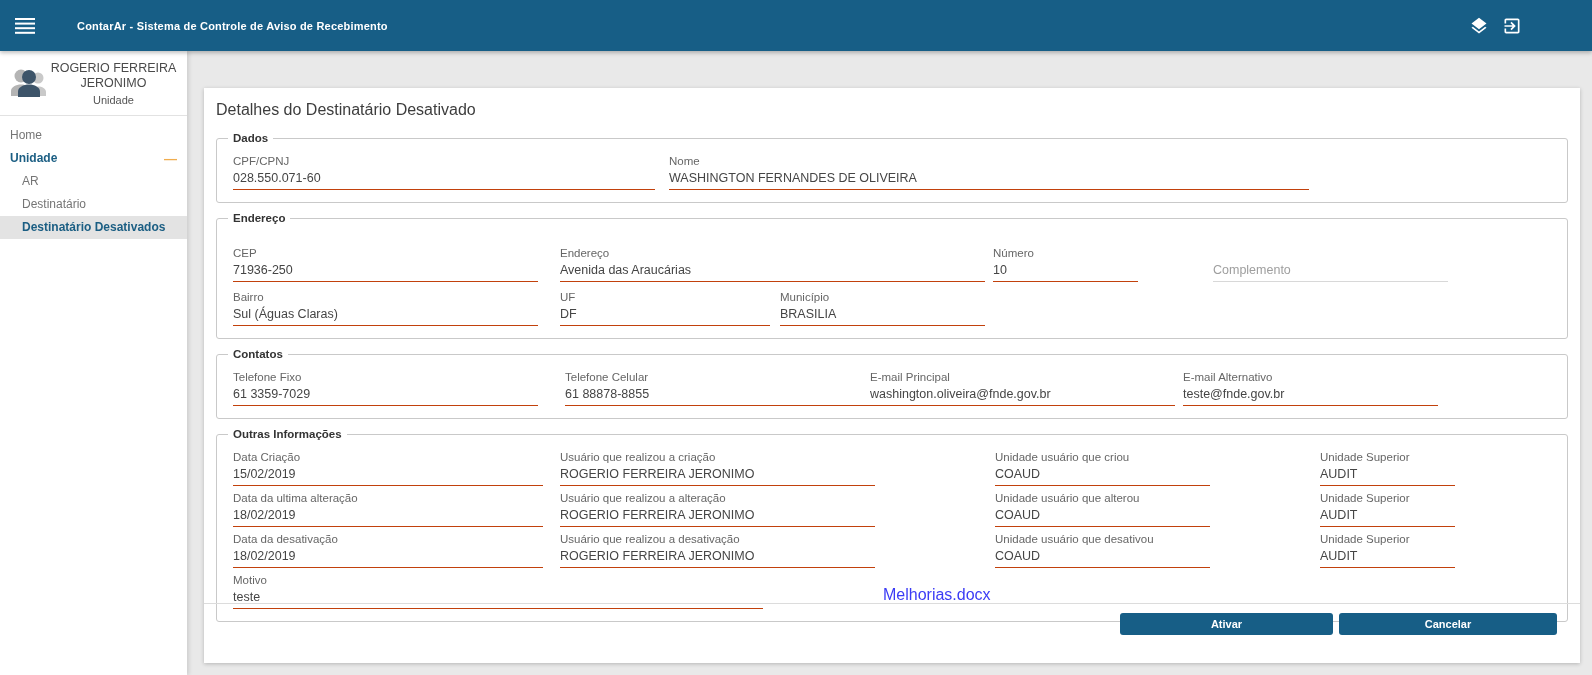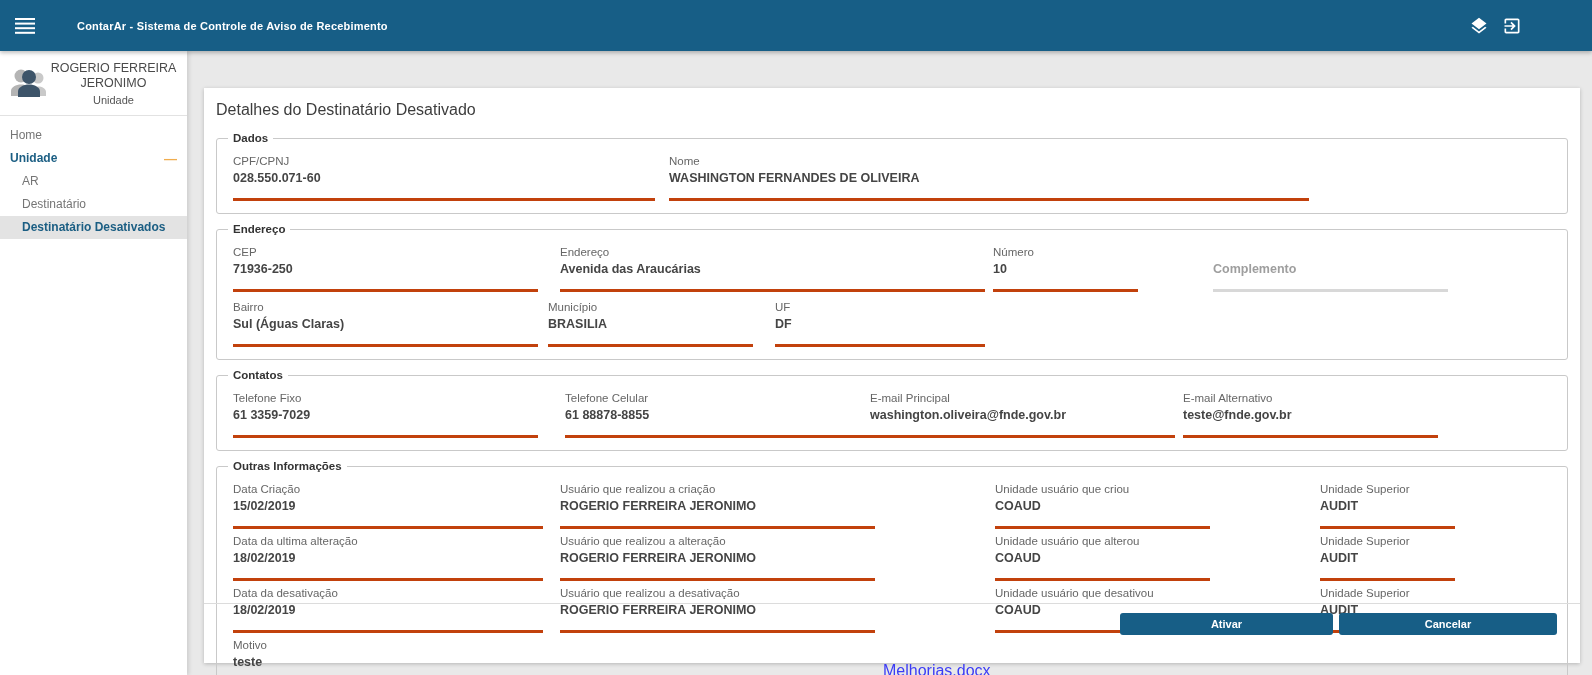--- a/index.html
+++ b/index.html
@@ -57,24 +57,24 @@
     border:1px solid #c9c9c9; border-radius:3px;
     margin:0 0 9px 0; padding:2px 16px 12px 16px;
   }
   legend { font-size:11.5px; font-weight:bold; color:#333; padding:0 5px; margin-left:-5px; }
   .frow { display:flex; margin-top:8px; align-items:flex-end; }
   .frow.tight { margin-top:5px; }
   .fld { display:flex; flex-direction:column; }
   .lbl { font-size:11.5px; color:#666; height:14px; line-height:14px; white-space:nowrap; }
   .val {
     font-size:12.5px; color:#454545; min-height:16px; line-height:16px;
-    padding:2px 0 12px 0; border-bottom:3px solid #c2410c;
-    white-space:nowrap; overflow:hidden;font-weight:bold;
-  }
-  .fld.ph .val { color:#9e9e9e; border-bottom-color:#d8d8d8; }
+    padding:2px 0 3px 0; border-bottom:1px solid #c2410c;
+    white-space:nowrap; overflow:hidden;
+  }
+  .fld.ph .val { color:#9e9e9e; border-bottom-color:#d8d8d8;margin-top:12px; }
   .attach-link { font-size:16px; color:#3b3bf5; margin-left:120px; padding-bottom:5px; cursor:pointer; }
   
   .card-footer {
     position:absolute; left:0; top:515px; width:100%;
     border-top:1px solid #dcdcdc;
     padding:9px 23px 0 0; display:flex; justify-content:flex-end; gap:6px;
   }
   .btn {
     height:22px; border:none; border-radius:3px; background:#175e86;
     color:#fff; font-size:11px; font-weight:bold; font-family:inherit; cursor:pointer;
@@ -174,27 +174,27 @@
         <div class="fld ph" style="width:235px;margin-left:75px">
           <div class="lbl"></div>
           <div class="val">Complemento</div>
         </div>
       </div>
       <div class="frow">
         <div class="fld" style="width:305px">
           <div class="lbl">Bairro</div>
           <div class="val">Sul (Águas Claras)</div>
         </div>
+        <div class="fld" style="width:210px;margin-left:22px">
+          <div class="lbl">UF</div>
+          <div class="val">DF</div>
+        </div>
         <div class="fld" style="width:205px;margin-left:10px">
           <div class="lbl">Município</div>
           <div class="val">BRASILIA</div>
-        </div>
-        <div class="fld" style="width:210px;margin-left:22px">
-          <div class="lbl">UF</div>
-          <div class="val">DF</div>
         </div>
       </div>
     </fieldset>
 
     <fieldset>
       <legend>Contatos</legend>
       <div class="frow">
         <div class="fld" style="width:305px">
           <div class="lbl">Telefone Fixo</div>
           <div class="val">61 3359-7029</div>

